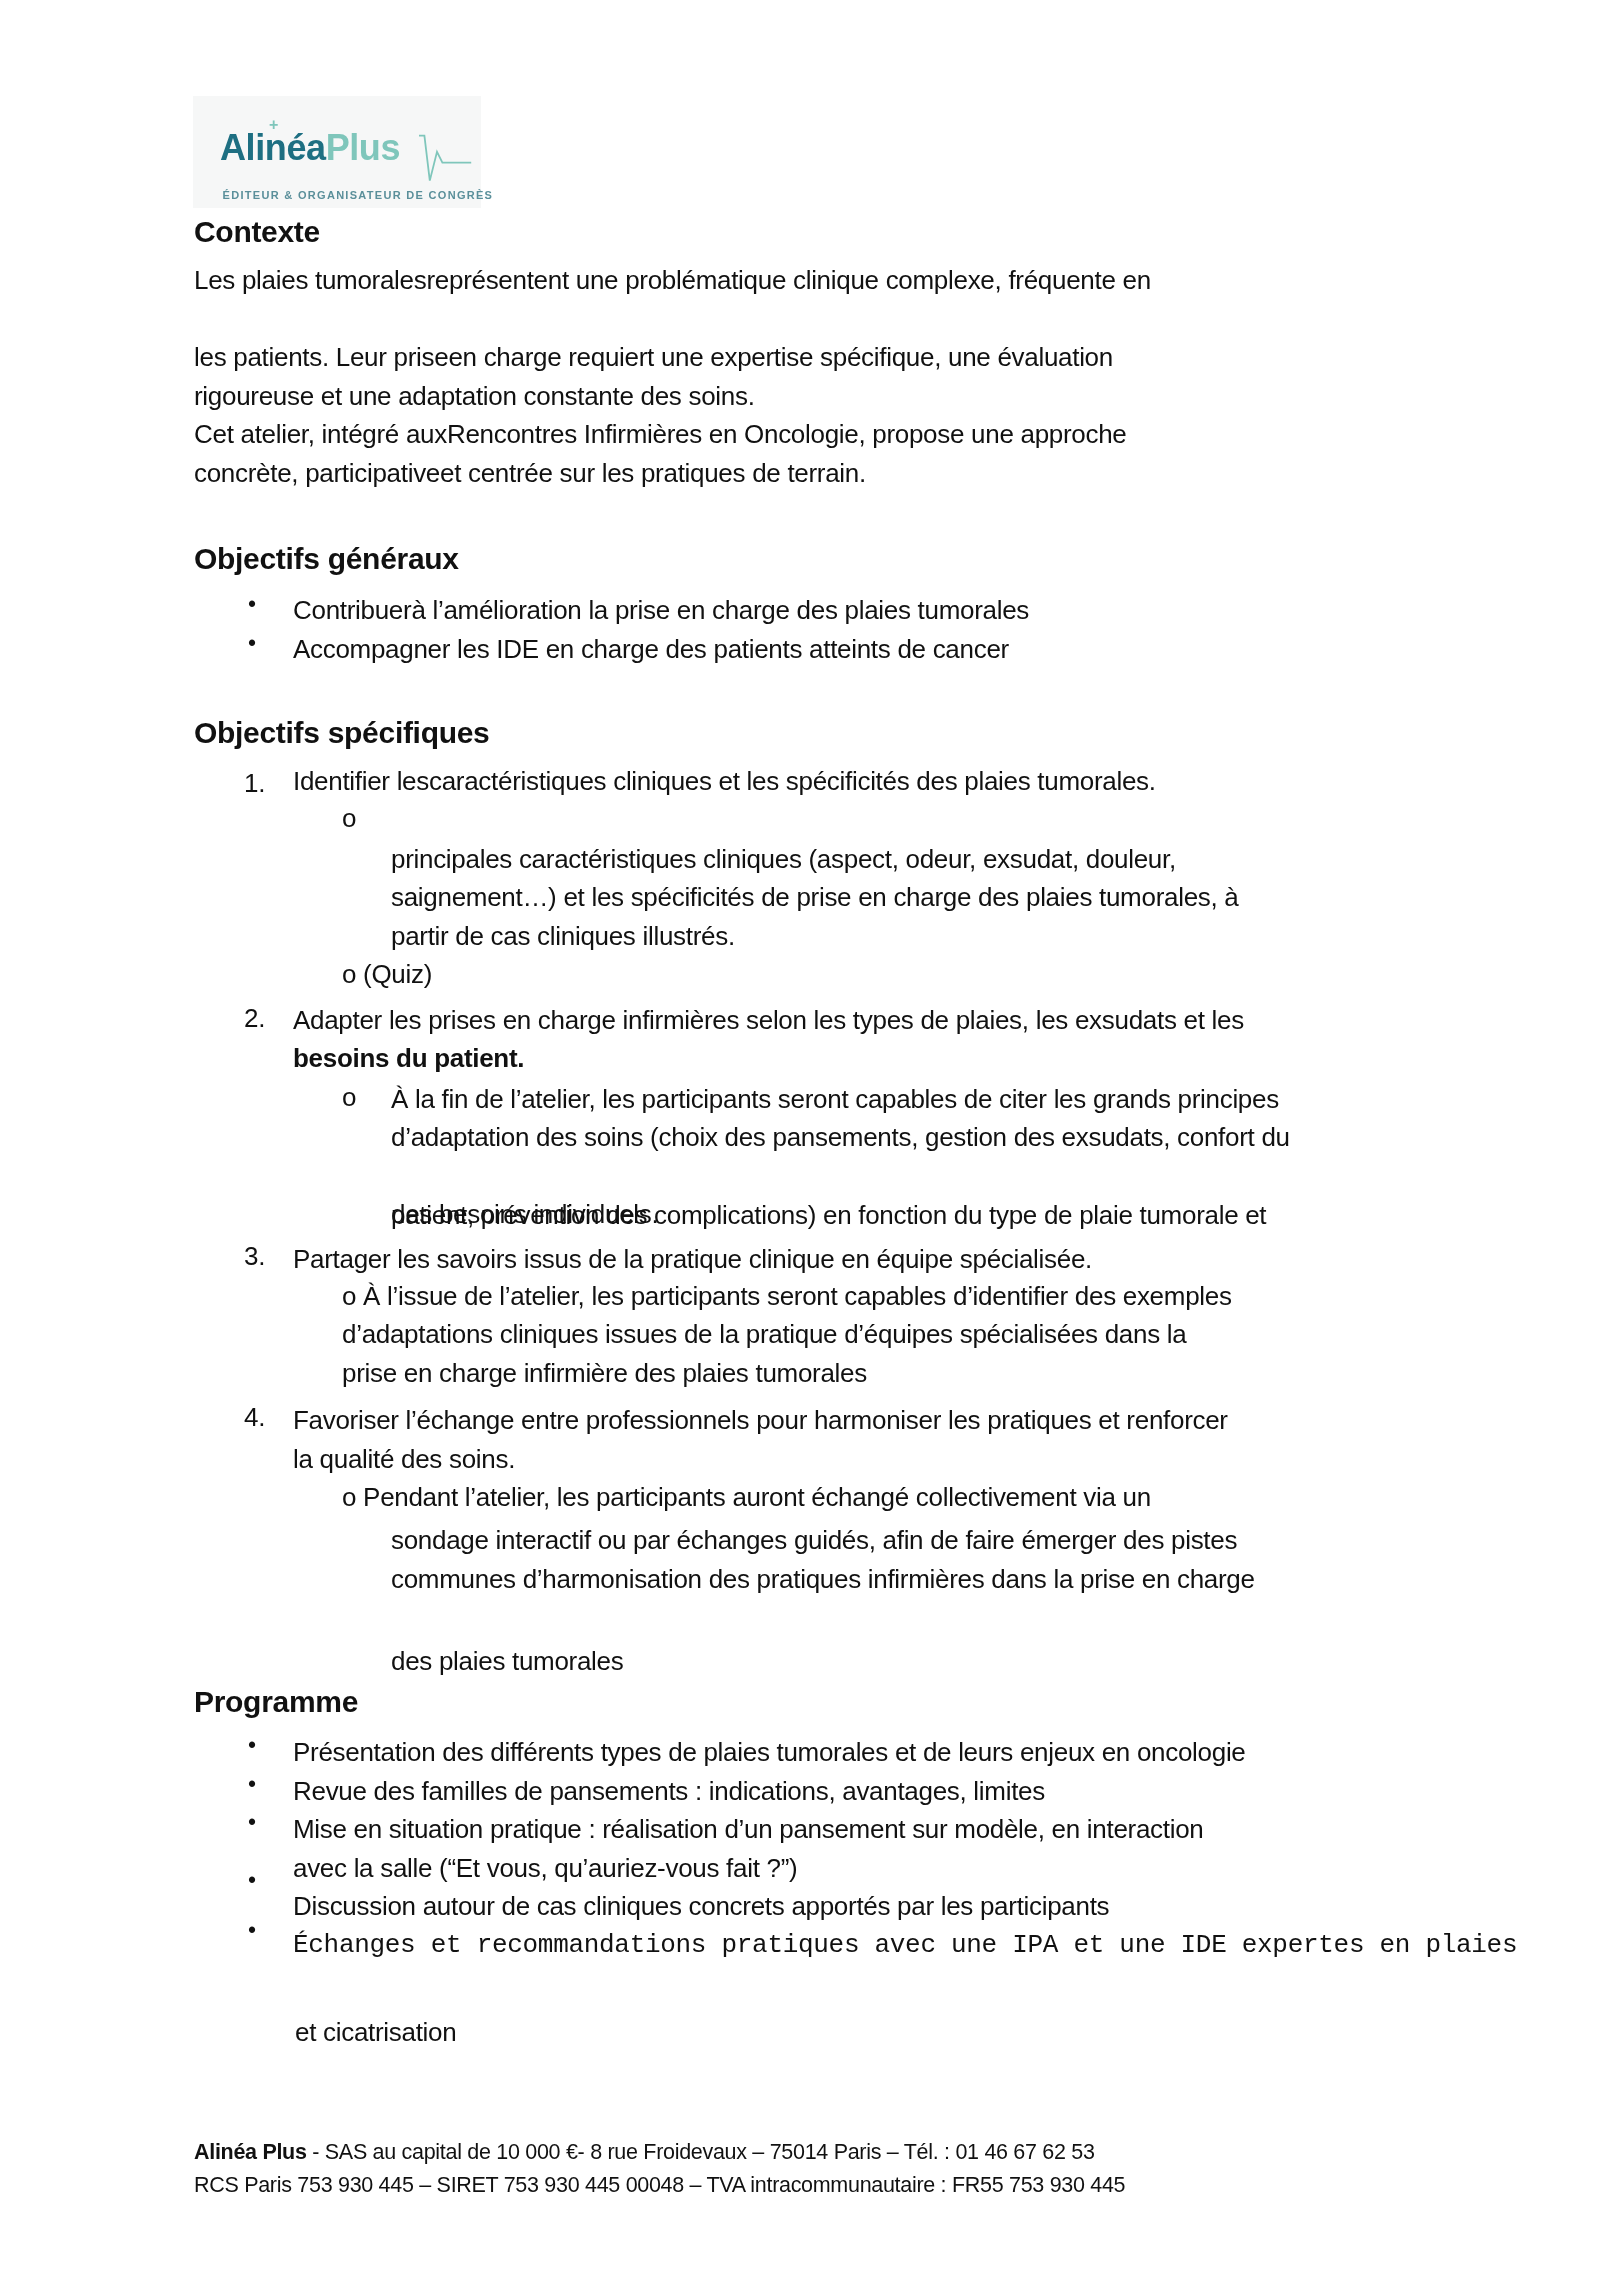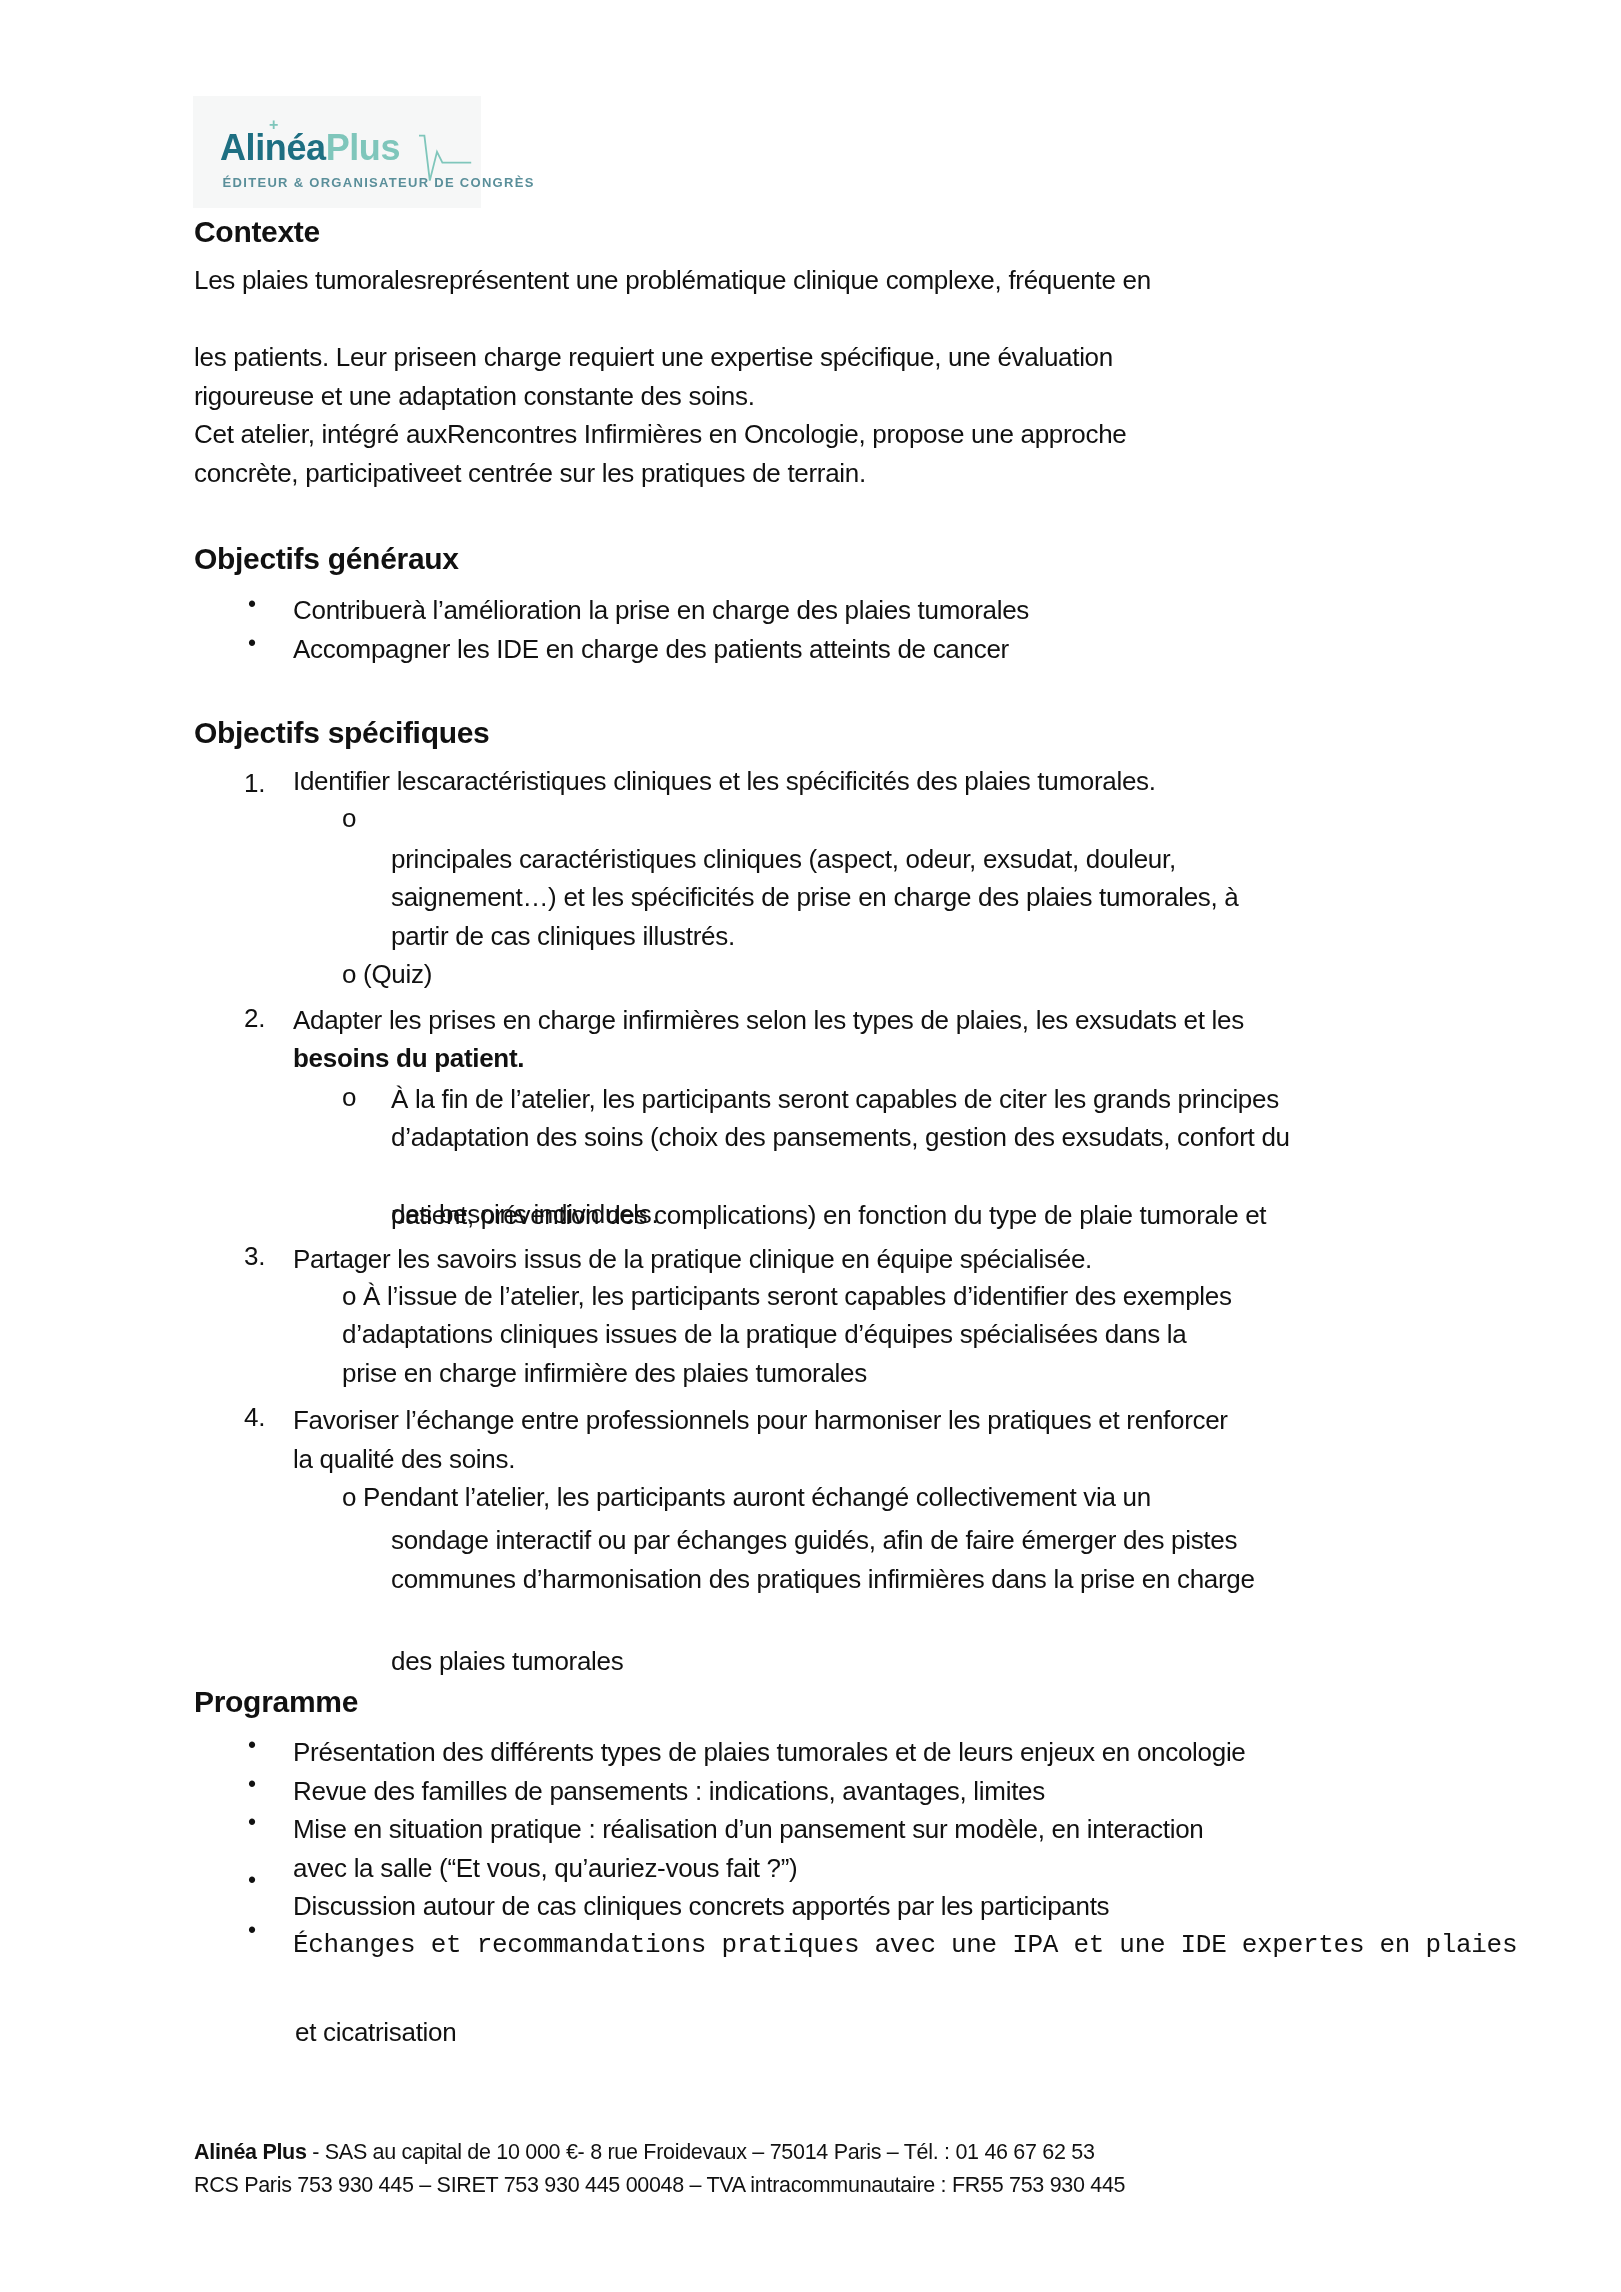--- a/index.html
+++ b/index.html
@@ -5,21 +5,21 @@
   html, body { margin: 0; padding: 0; background: #ffffff; }
   body { width: 1621px; height: 2293px; position: relative; overflow: hidden;
          font-family: "Liberation Sans", sans-serif; color: #111; }
   .page { position: absolute; left: 0; top: 0; width: 1621px; height: 2293px; }
   .logo { position: absolute; left: 193px; top: 96px; width: 288px; height: 112px;
           background: #f6f7f7; }
   .logo .word { position: absolute; left: 27px; top: 34px; font-size: 36px; font-weight: bold;
           letter-spacing: -0.4px; line-height: 1; }
   .logo .w1 { color: #1e6f82; }
   .logo .w2 { color: #7fc6bb; }
-  .logo .tag { position: absolute; left: 29.6px; top: 79px; font-size: 13px; font-weight: bold;
+  .logo .tag { position: absolute; left: 29.6px; top: 93px; font-size: 11px; font-weight: bold;
           color: #5a8f9a; letter-spacing: 1.3px; white-space: nowrap; text-align: right; }
   .logo svg { position: absolute; left: 226px; top: 36px; }
   .logo .plus { position: absolute; left: 76px; top: 19.7px; color: #7fc6bb; font-size: 16px; font-weight: bold; }
 
   .abs { position: absolute; white-space: nowrap; }
   .h { font-size: 30px; font-weight: bold; left: 194px; letter-spacing: -0.3px; }
   .t { font-size: 26px; letter-spacing: -0.3px; }
   .bullet { position: absolute; left: 248px; font-size: 23px; }
   .foot { font-size: 21.5px; left: 194px; letter-spacing: -0.3px; }
   .foot b { font-weight: bold; }

